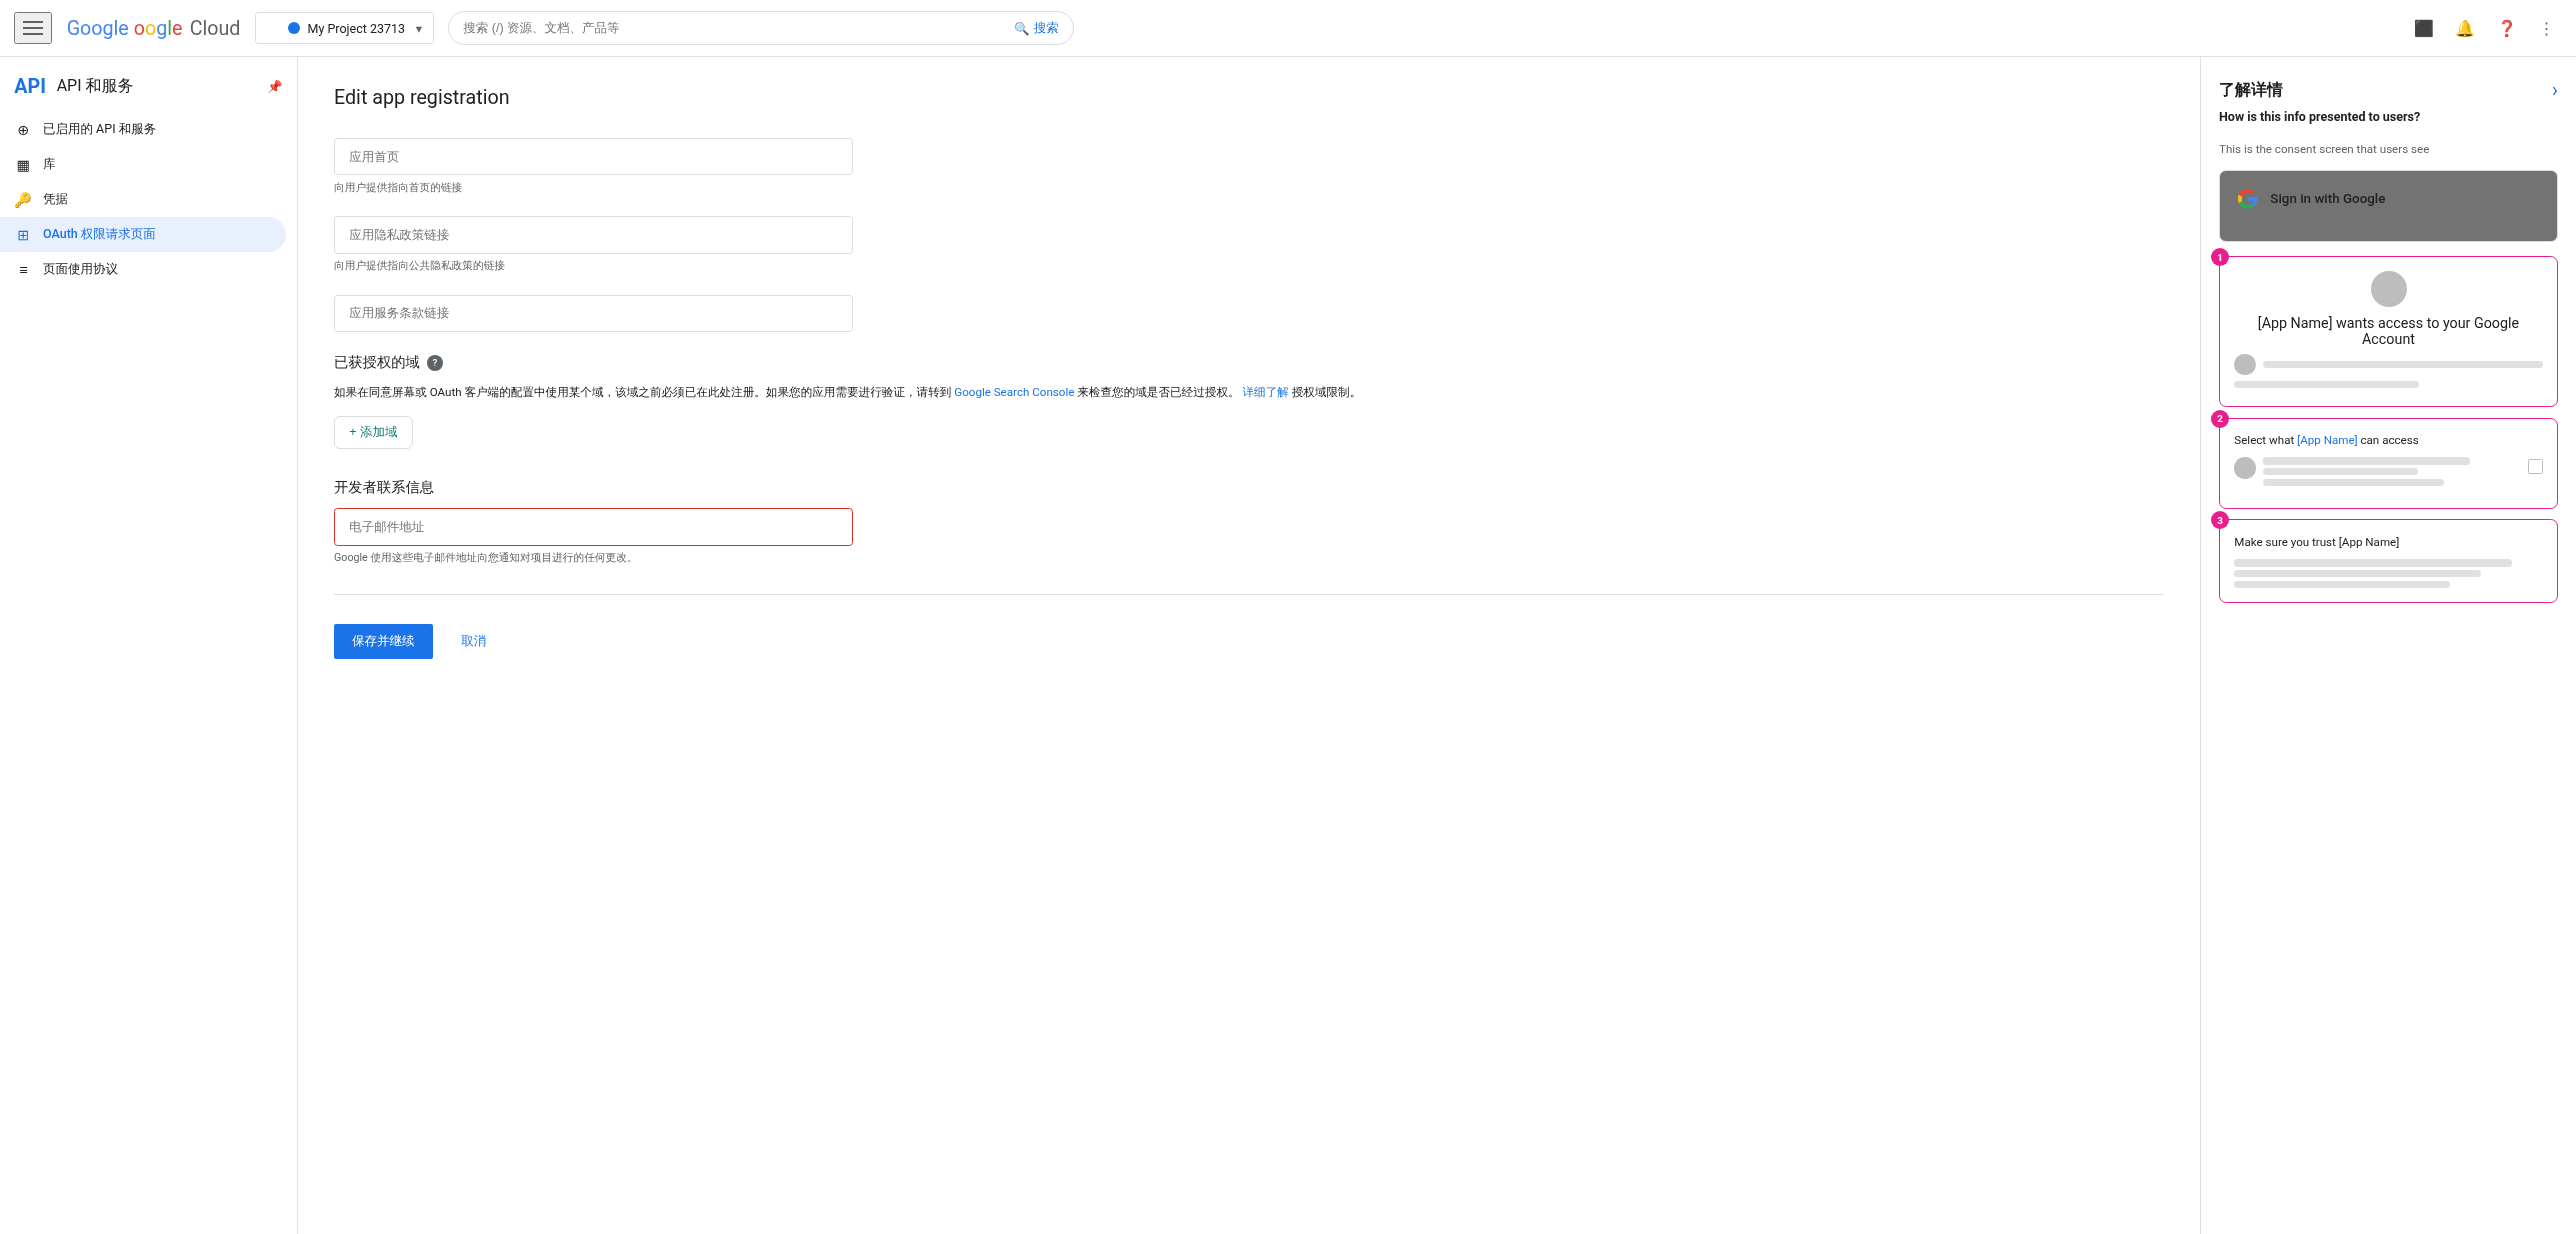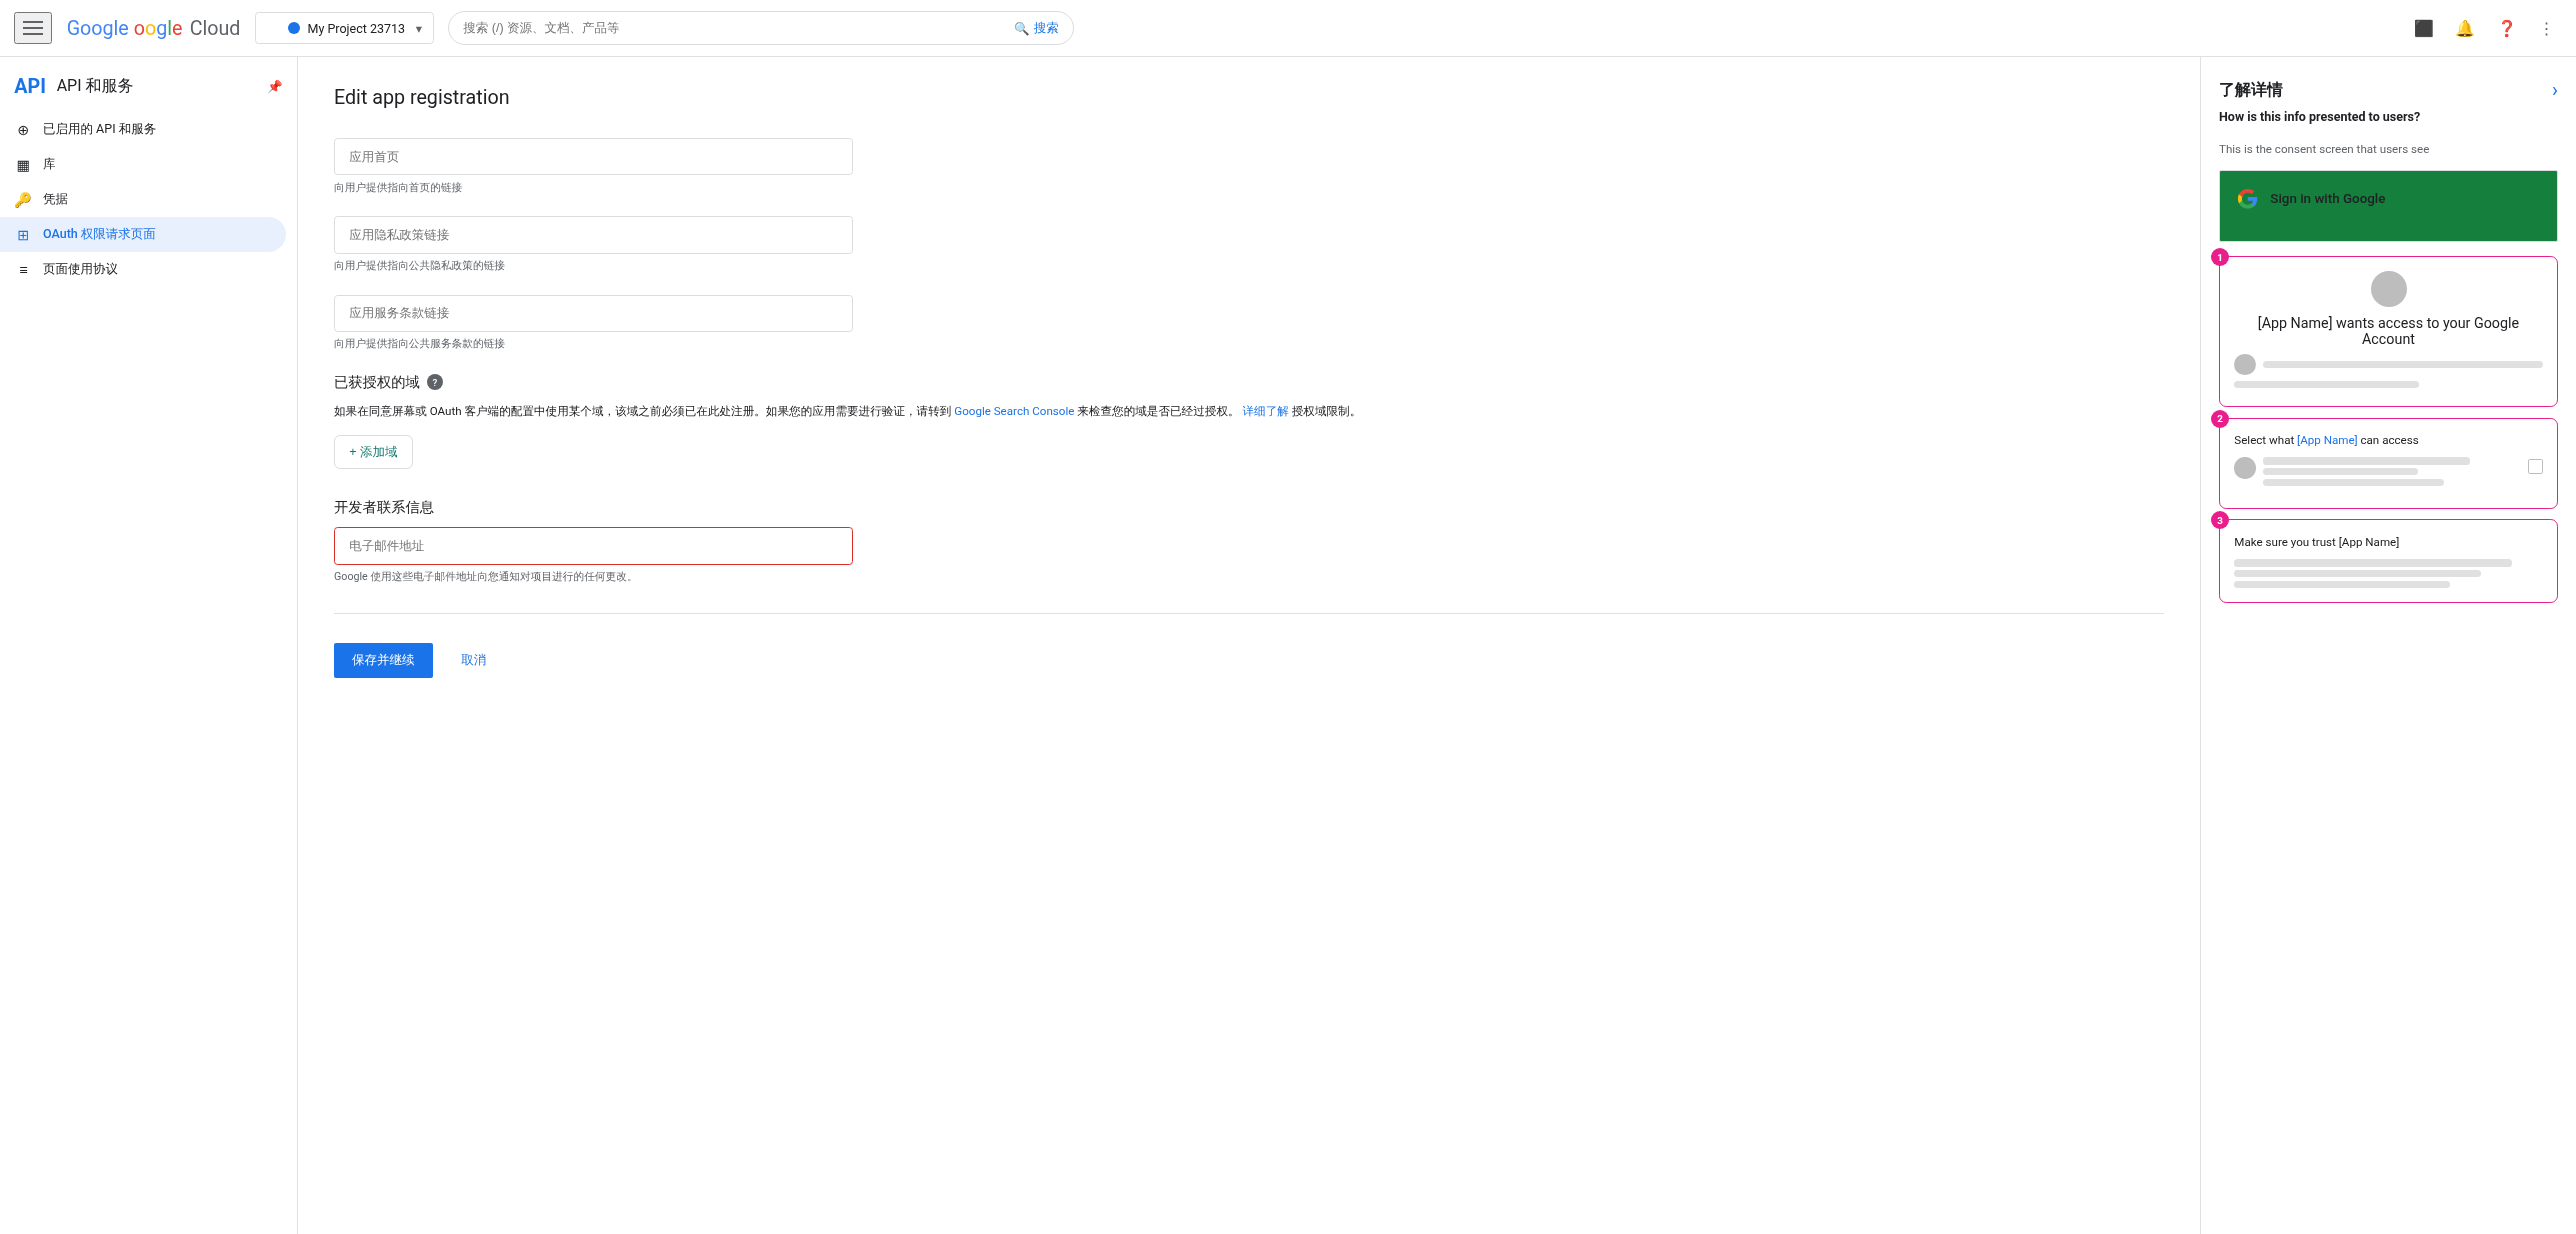--- a/index.html
+++ b/index.html
@@ -147,22 +147,22 @@
     .panel-header {
       display: flex; align-items: center; justify-content: space-between; margin-bottom: 7.2px;
     }
     .panel-title { font-size: 16px; font-weight: 700; color: #202124; }
     .panel-expand { color: #1a73e8; cursor: pointer; font-size: 16px; }
 
     .panel-subtitle { font-size: 12.5px; color: #202124; margin-bottom: 18px; }
 
     
     .signin-preview {
-      border: 0.9px solid #dadce0; border-radius: 2px;
-      padding: 14.3px; background: #15803d; margin-bottom: 14.3px;
+      border: 0.9px solid #dadce0; border-radius: 7px;
+      padding: 14.3px; background: #737373; margin-bottom: 14.3px;
     }
     .signin-header { display: flex; align-items: center; gap: 9px; margin-bottom: 14.3px; }
     .g-logo {
       width: 27px; height: 27px;
       display: flex; align-items: center; justify-content: center;
       font-size: 16px; font-weight: 700;
     }
     .signin-title { font-size: 13.4px; color: #202124; font-weight: 500; }
 
     
@@ -286,21 +286,20 @@
       <div class="form-hint">向用户提供指向首页的链接</div>
     </div>
 
     <div class="form-group">
       <input class="form-input" type="text" placeholder="应用隐私政策链接" style="">
       <div class="form-hint">向用户提供指向公共隐私政策的链接</div>
     </div>
 
     <div class="form-group">
       <input class="form-input" type="text" placeholder="应用服务条款链接" style="">
-      <div class="form-hint">向用户提供指向公共服务条款的链接</div>
     </div>
 
     <div class="form-group">
       <div class="section-title">
         <span>已获授权的域</span>
         <span class="help-icon">?</span>
       </div>
       <div class="domain-desc">
         <span>如果在同意屏幕或 OAuth 客户端的配置中使用某个域，该域之前必须已在此处注册。如果您的应用需要进行验证，请转到</span>
         <a href="#">Google Search Console</a>

